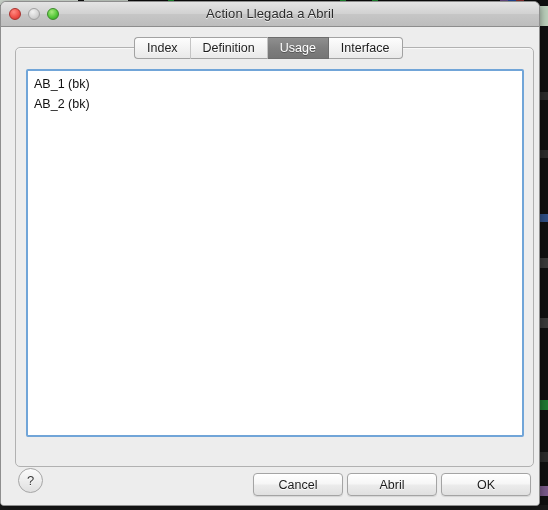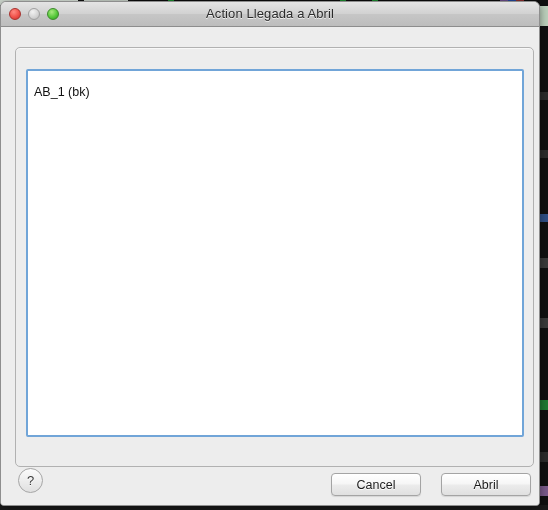--- a/index.html
+++ b/index.html
@@ -205,21 +205,20 @@
     overflow: hidden;
   }
   .list-row {
     height: 20px;
     line-height: 20px;
     padding: 0 6px;
     font-size: 12.5px;
     color: #111111;
     white-space: nowrap;
     cursor: default;
-    margin-top: 8px;
   }
   .list-rows { padding-top: 3px; }
 
   
   .help-btn {
     position: absolute;
     left: 17px;
     bottom: 14px;
     width: 25px; height: 25px;
     border-radius: 50%;
@@ -233,21 +232,21 @@
     color: #3a3a3a;
     text-shadow: 0 1px 0 rgba(255,255,255,.8);
     cursor: default;
   }
 
   .btn-row {
     position: absolute;
     right: 8px;
     bottom: 11px;
     display: flex;
-    gap: 20px;
+    gap: 4px;
   }
   .push-btn {
     width: 90px;
     height: 23px;
     border: 1px solid #a4a4a4;
     border-radius: 4px;
     background: linear-gradient(180deg, #ffffff 0%, #f6f6f6 46%, #ebebeb 54%, #e0e0e0 100%);
     box-shadow: 0 1px 1px rgba(0,0,0,.10), inset 0 1px 0 #ffffff;
     font-size: 12.5px;
     color: #1c1c1c;
@@ -281,29 +280,45 @@
     <div class="title-text">Action Llegada a Abril</div>
   </div>
 
   <div class="win-body">
 
     <div class="tabpanel">
 
       <div class="listbox">
         <div class="list-rows">
           <div class="list-row">AB_1 (bk)</div>
+          <div class="list-row">AB_2 (bk)</div>
         </div>
       </div>
 
     </div>
 
+    <div class="tabbar">
+      <div class="tab">
+        <span>Index</span>
+      </div>
+      <div class="tab">
+        <span>Definition</span>
+      </div>
+      <div class="tab selected">
+        <span>Usage</span>
+      </div>
+      <div class="tab">
+        <span>Interface</span>
+      </div>
+    </div>
 
     <div class="help-btn">
       <span>?</span>
     </div>
 
     <div class="btn-row">
       <button class="push-btn">Cancel</button>
       <button class="push-btn">Abril</button>
+      <button class="push-btn">OK</button>
     </div>
 
   </div>
 </div>
 
 </body></html>

